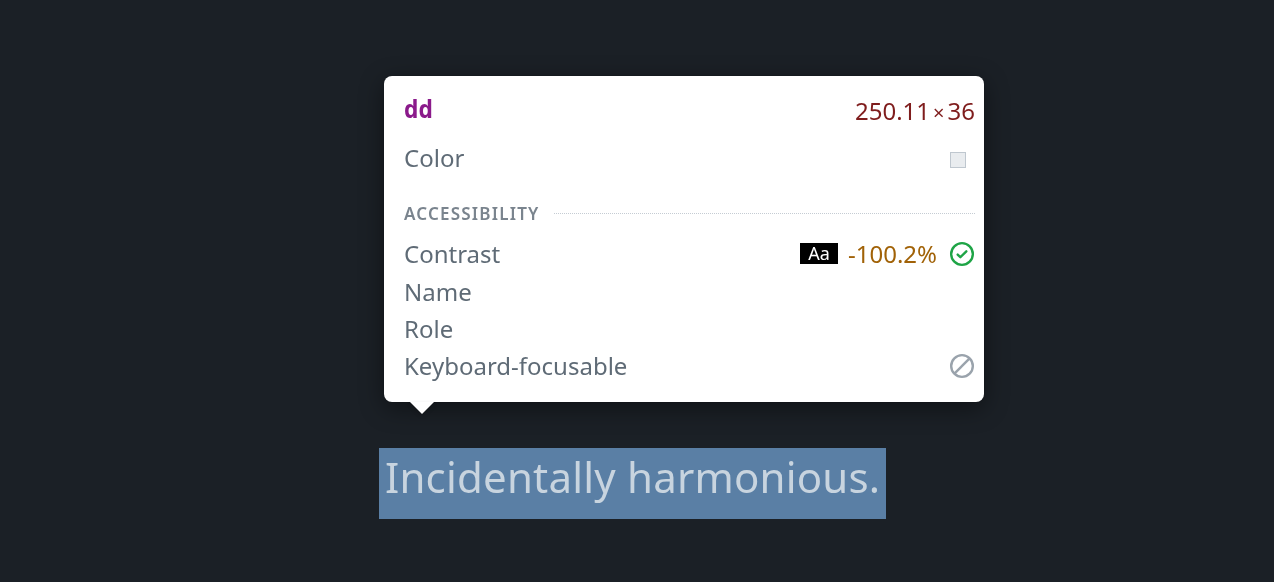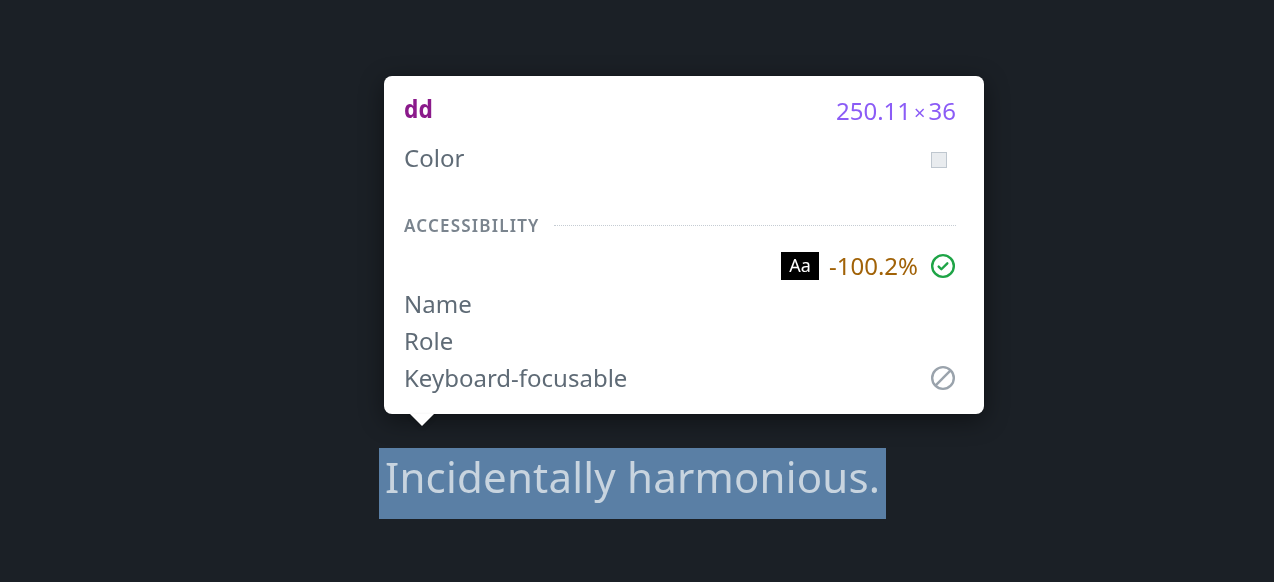--- a/index.html
+++ b/index.html
@@ -26,21 +26,21 @@
 
   
   .tooltip {
     position: absolute;
     left: 384px;
     top: 76px;
     width: 600px;
     background: #ffffff;
     border-radius: 8px;
     box-shadow: 0 6px 24px rgba(0,0,0,0.45), 0 0 0 1px rgba(0,0,0,0.05);
-    padding: 16px 28px 18px 20px;
+    padding: 16px 9px 18px 20px;
   }
   .tooltip::after {
     content: "";
     position: absolute;
     left: 26px;
     bottom: -12px;
     width: 0; height: 0;
     border-left: 12px solid transparent;
     border-right: 12px solid transparent;
     border-top: 12px solid #ffffff;
@@ -59,21 +59,21 @@
   .row .value { color: #5f6b76; white-space: nowrap; }
 
   .tag-row { margin-bottom: 10px; }
   .tag {
     font-weight: 700;
     color: #8b1a8b;
     font-size: 24px;
     font-family: Menlo, Consolas, monospace;
   }
   .dims {
-    color: #8b5cf6;
+    color: #7f1d1d;
     font-size: 24px;
     margin-left: auto;
     font-family: system-ui, -apple-system, sans-serif;
   }
   .dims .x { margin: 0 3px; font-size: 20px; }
 
   .swatch {
     width: 16px; height: 16px;
     display: inline-block;
     border: 1px solid #bfc7cf;
@@ -84,21 +84,21 @@
   .font-value {
     color: #4a545e;
     margin-left: 16px;
     overflow: hidden; text-overflow: ellipsis; white-space: nowrap;
     max-width: 460px;
   }
 
   .section-header {
     display: flex;
     align-items: center;
-    margin-top: 38px;
+    margin-top: 26px;
     margin-bottom: 10px;
   }
   .section-header .title {
     font-size: 17px;
     letter-spacing: 1.2px;
     font-weight: 600;
     color: #7a848e;
     text-transform: uppercase;
   }
   .section-header .rule {
@@ -109,21 +109,21 @@
   }
 
   .aa-chip {
     display: inline-flex;
     align-items: center;
     justify-content: center;
     background: #000;
     color: #fff;
     font-size: 18px;
     width: 38px;
-    height: 28px;
+    height: 21px;
     margin-right: 10px;
     font-family: system-ui, sans-serif;
   }
 
   .check-icon svg { display: block; }
   .no-icon svg { display: block; }
 
   .contrast-row .value { display: flex; align-items: center; }
   .contrast-row .pct { margin-right: 12px; color: #a16207; }
 
@@ -154,20 +154,21 @@
     </span>
   </div>
 
 
   <div class="section-header">
     <span class="title">ACCESSIBILITY</span>
     <span class="rule"></span>
   </div>
 
   <div class="row contrast-row">
+    <span class="label">Contrast</span>
     <span class="spacer"></span>
     <span class="value">
       <span class="aa-chip">Aa</span>
       <span class="pct">-100.2%</span>
       <span class="check-icon">
         <svg width="26" height="26" viewBox="0 0 24 24" fill="none" stroke="#1ea446" stroke-width="2.2" stroke-linecap="round" stroke-linejoin="round">
           <circle cx="12" cy="12" r="10"></circle>
           <path d="M8 12.5l2.5 2.5L16 9.5"></path>
         </svg>
       </span>

